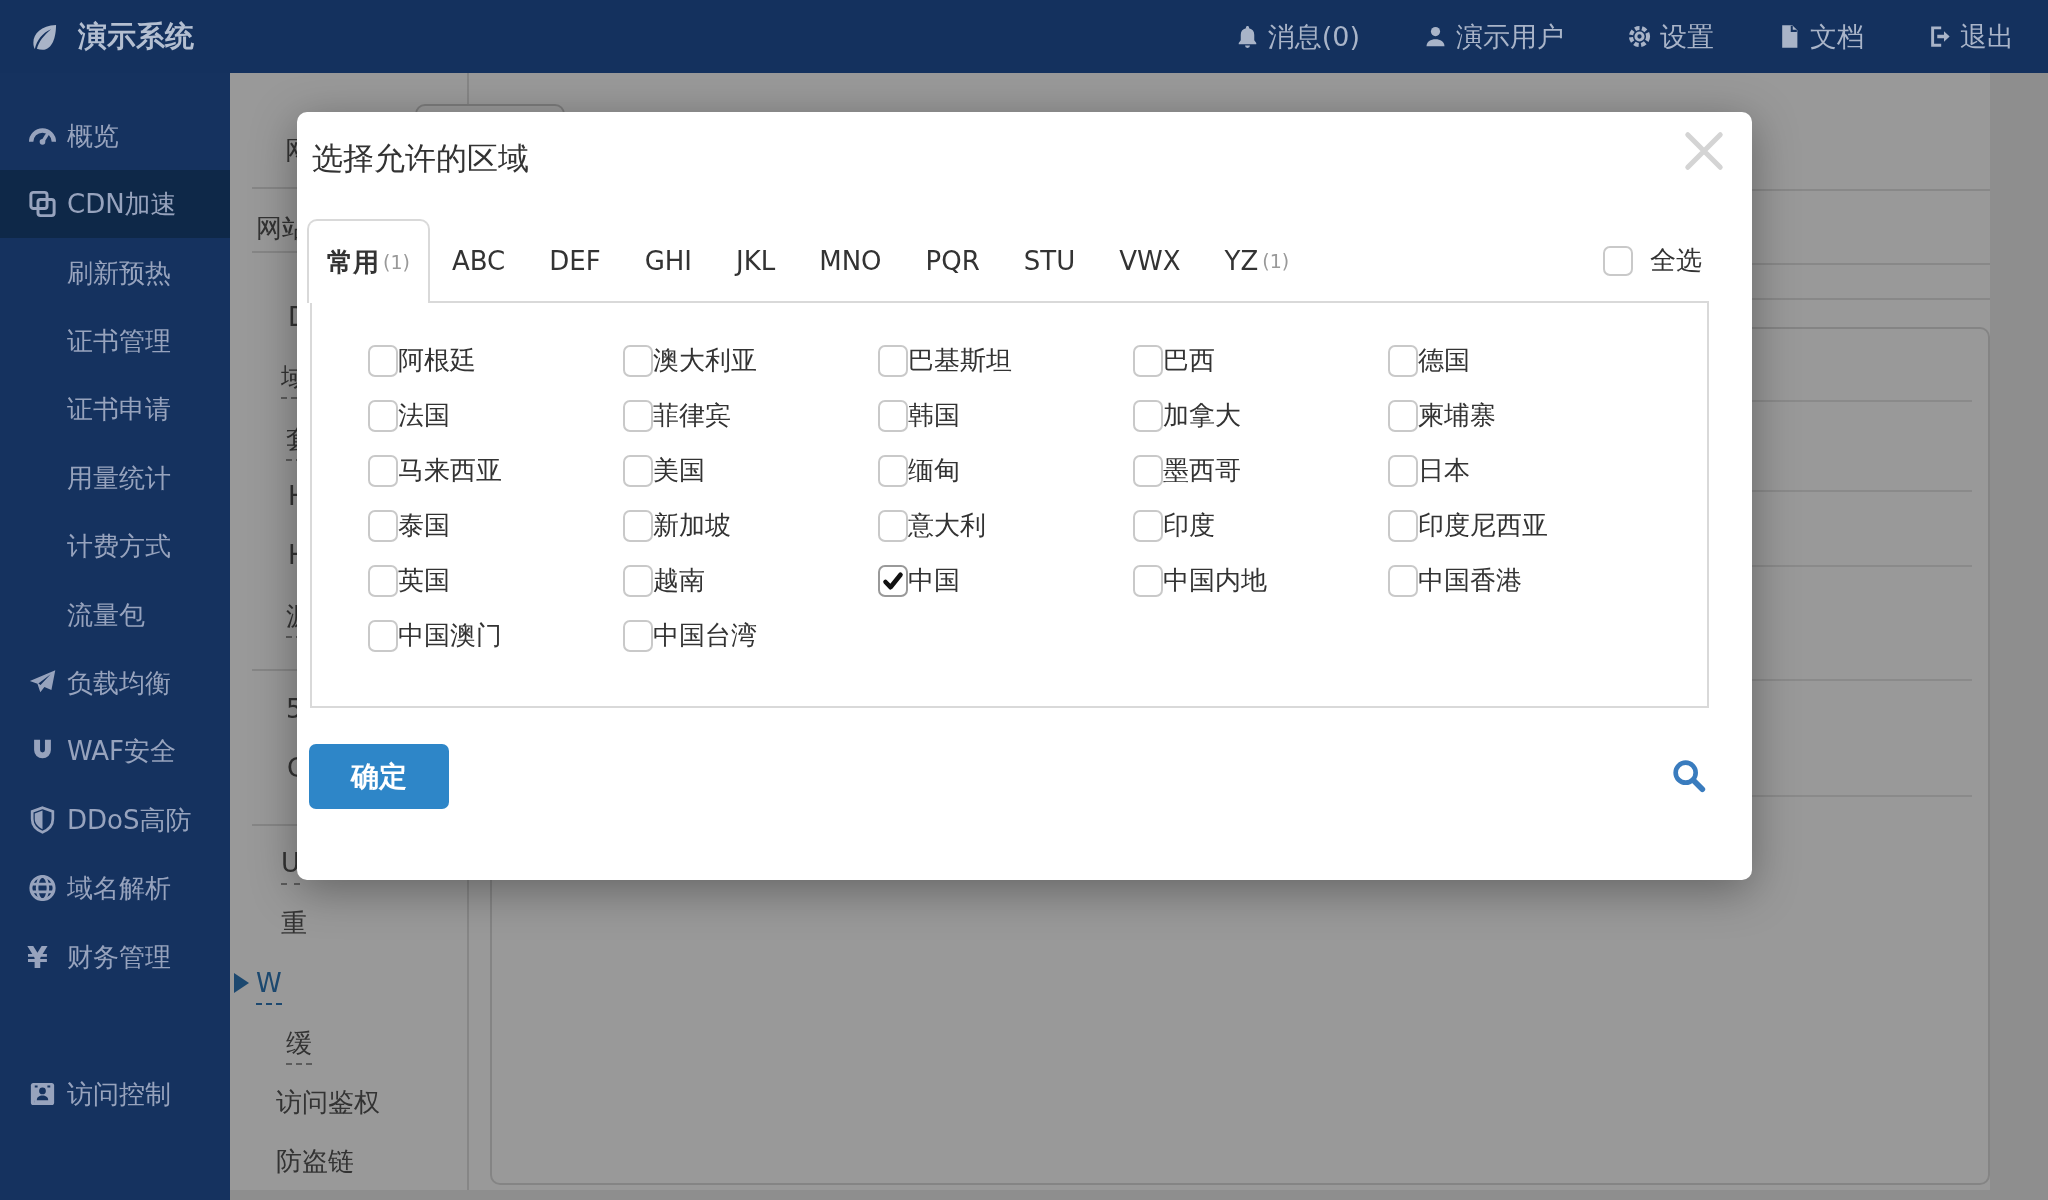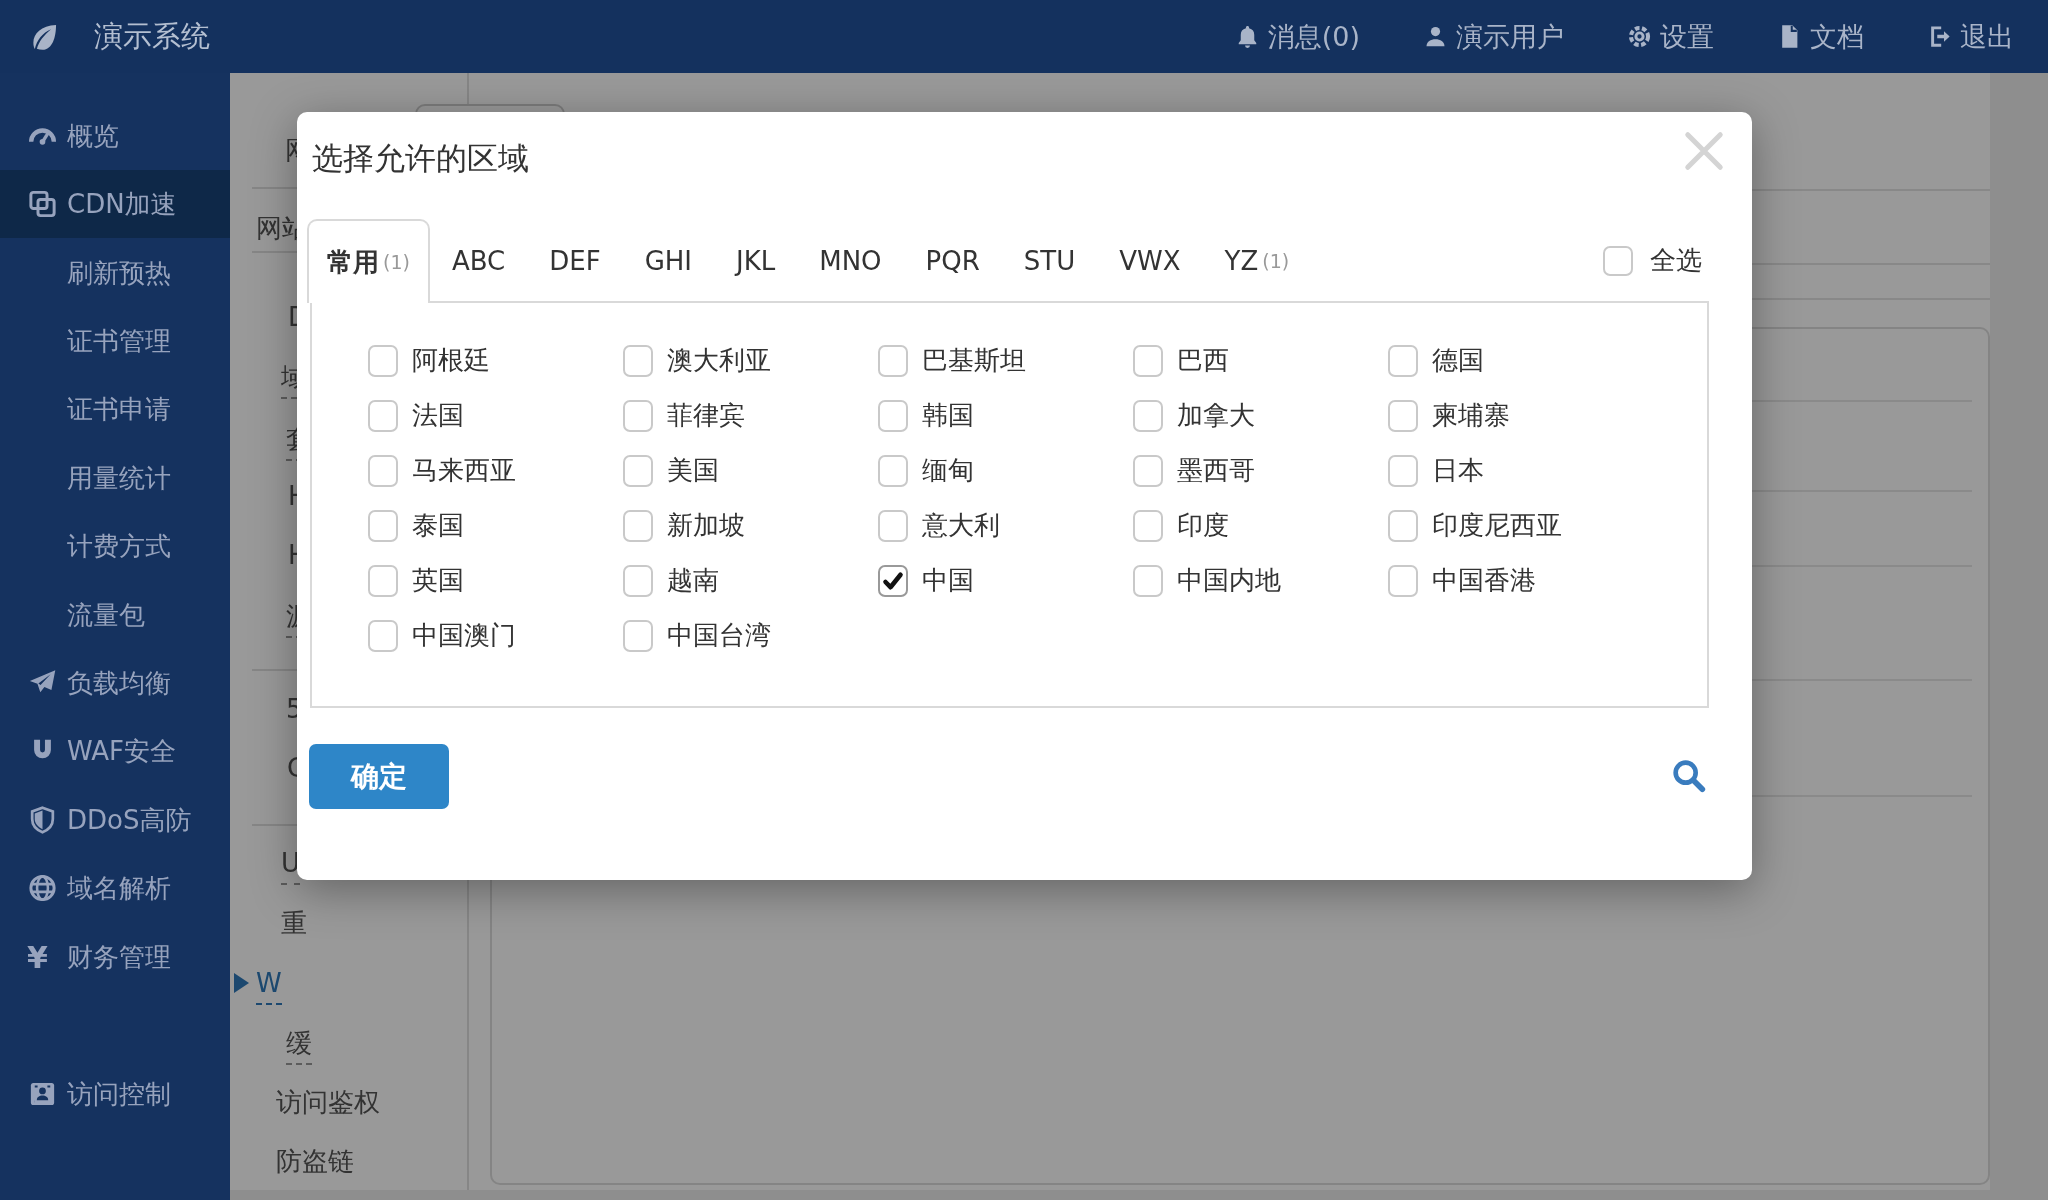--- a/index.html
+++ b/index.html
@@ -2,21 +2,21 @@
 <html><head>
 <meta charset="utf-8">
 <style>
   * { box-sizing: border-box; margin: 0; padding: 0; }
   html,body { width:2048px; height:1200px; overflow:hidden; }
   body { position:relative; font-family:"DejaVu Sans","Liberation Sans",sans-serif; background:#fff; }
 
   
   .topnav { position:absolute; left:0; top:0; width:2048px; height:73px; background:#14315e; z-index:30;
             display:flex; align-items:center; justify-content:space-between; }
-  .brand { display:flex; align-items:center; gap:33px; margin-left:27px; color:#b4bfd1; font-size:29px; }
+  .brand { display:flex; align-items:center; gap:17px; margin-left:27px; color:#b4bfd1; font-size:29px;font-weight:bold; }
   .brand svg { width:34px; height:34px; }
   .topnav-right { display:flex; gap:62px; margin-right:34px; }
   .topnav-item { display:flex; align-items:center; gap:7px; color:#a9b4c8; font-size:27px; cursor:pointer; }
   .topnav-item svg { width:27px; height:27px; }
 
   
   .sidebar { position:absolute; left:0; top:73px; width:230px; height:1127px; background:#15325f; z-index:30; }
   .side-item { position:absolute; left:0; width:230px; height:68px; color:#97a3bd; font-size:26px; cursor:pointer; }
   .side-item.active { background:#0e2848; }
   .side-item .ic { position:absolute; left:27px; top:50%; transform:translateY(-50%); width:31px; height:31px; }
@@ -56,21 +56,21 @@
   .tab .count { font-size:19px; color:#999; margin-left:4px; }
   .tab.active { min-width:119px; background:#fff; border:2px solid #d9d9d9; border-bottom:0; border-radius:10px 10px 0 0; padding:0 18px; }
   .tab.active .t { font-weight:bold; }
 
   .select-all { position:absolute; left:1306px; top:131px; display:flex; align-items:center; gap:17px;
                 font-size:26px; color:#333; cursor:pointer; }
 
   .region-box { position:absolute; left:13px; top:189px; width:1399px; height:407px; border:2px solid #d9d9d9;
                 z-index:2; display:grid; grid-template-columns:repeat(5,255px); grid-auto-rows:55px;
                 padding:30px 0 0 28px; align-content:start; }
-  .region { display:flex; align-items:center; gap:14px; font-size:26px; color:#333; cursor:pointer;padding-left:28px; }
+  .region { display:flex; align-items:center; font-size:26px; color:#333; cursor:pointer;padding-left:28px; }
   .cb { width:30px; height:32px; border:2px solid #c9c9c9; border-radius:7px; background:#fff; flex:none;
         display:flex; align-items:center; justify-content:center; }
   .cb.checked { border-color:#999; }
   .cb svg { width:24px; height:24px; }
   .cb-sa { width:30px; height:30px; border:2px solid #c9c9c9; border-radius:7px; background:#fff; flex:none; }
 
   .confirm-btn { position:absolute; left:12px; top:632px; width:140px; height:65px; background:#2e86c8; border:none;
                  border-radius:7px; color:#fff; font-size:28px; font-weight:bold; font-family:inherit; cursor:pointer; }
   .modal-search { position:absolute; left:1372px; top:644px; width:40px; height:40px; cursor:pointer; }
   .modal-search svg { width:40px; height:40px; }

